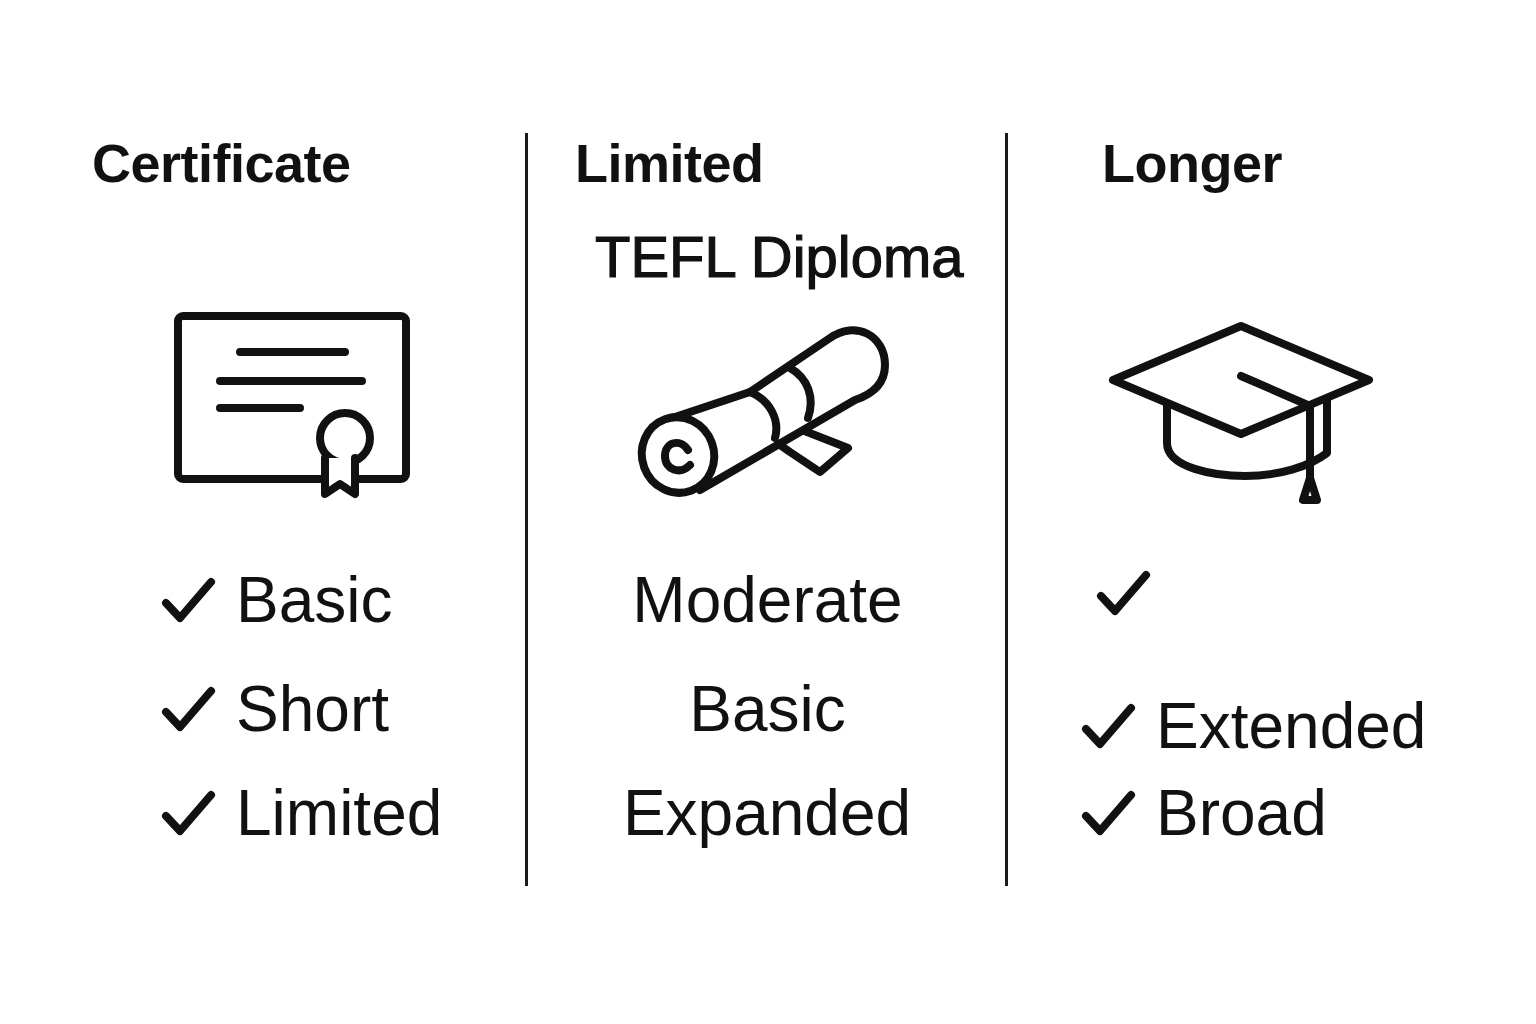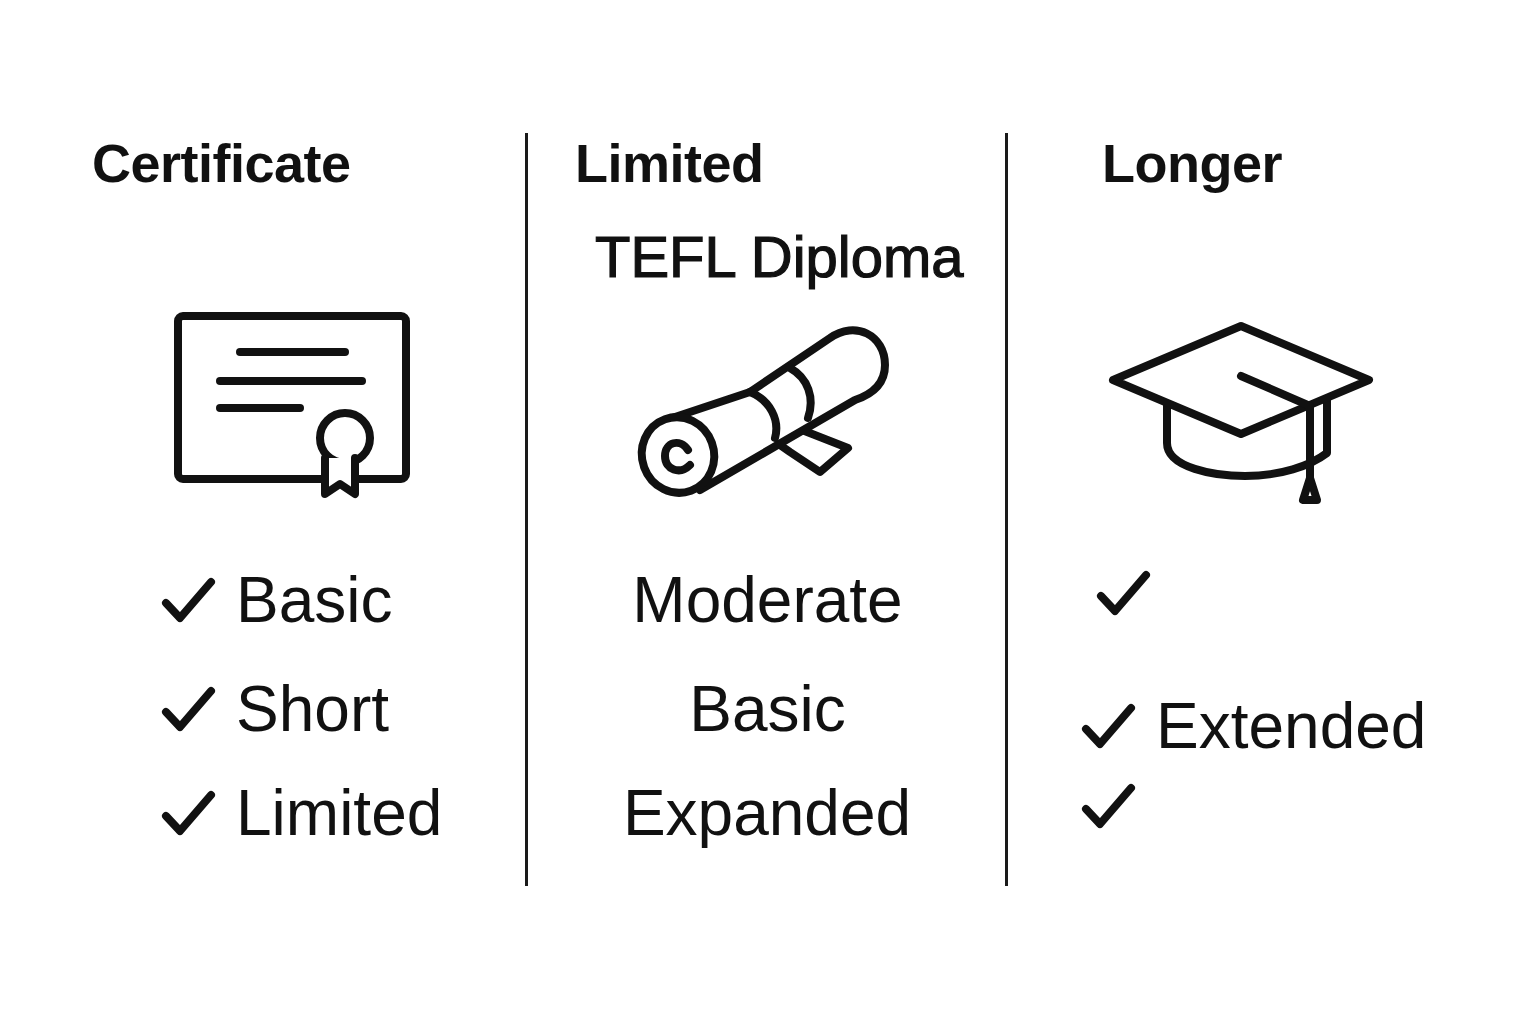--- a/index.html
+++ b/index.html
@@ -115,14 +115,15 @@
         </svg>
     </span>
     <span>Extended</span>
   </div>
   <div class="row" style="left:1080px; top:781px;">
     <span class="check">
       <svg viewBox="0 0 58 50">
           <path d="M6 28 L20 43 L51 7" fill="none" stroke="#111" stroke-width="8" stroke-linecap="round" stroke-linejoin="round"></path>
         </svg>
     </span>
+    <span>Broad</span>
   </div>
 </div>
 
 </body></html>

